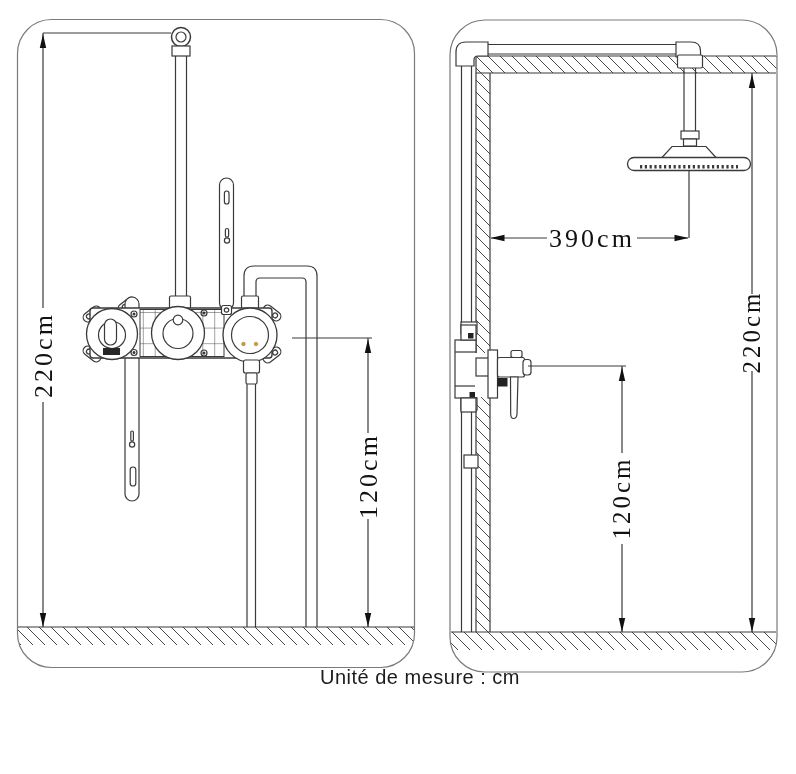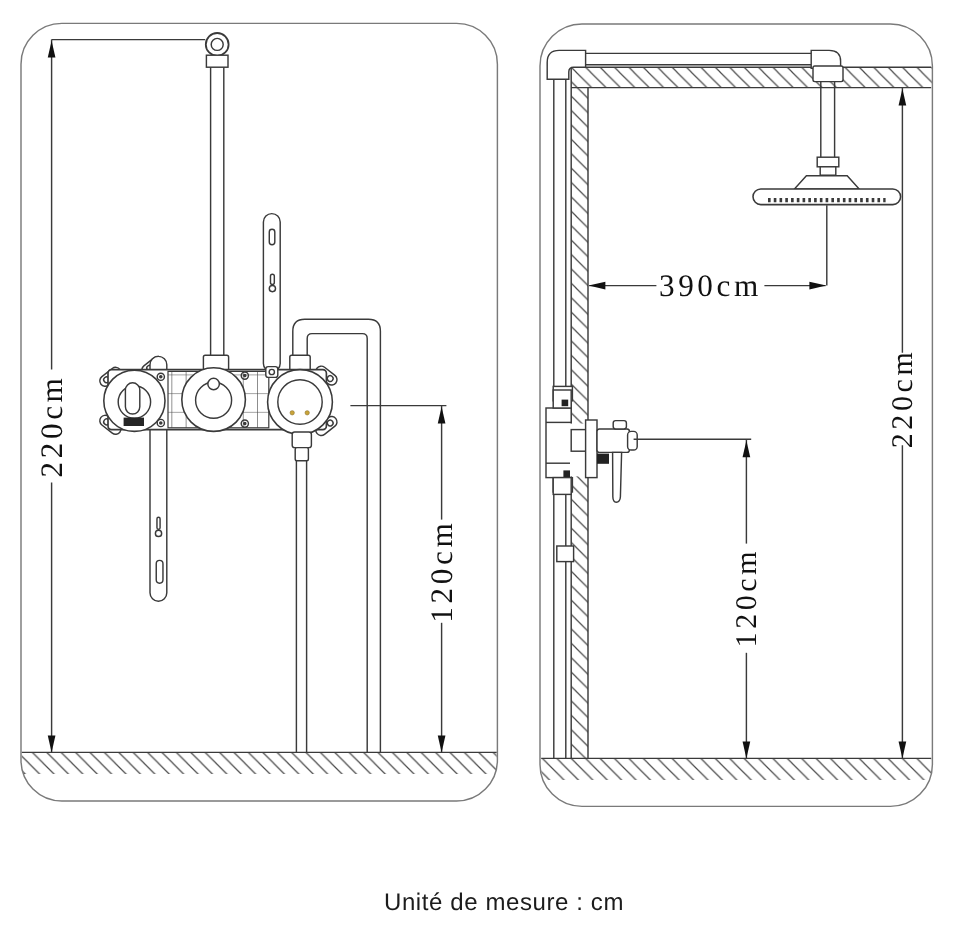--- a/index.html
+++ b/index.html
@@ -1,18 +1,18 @@
 <!DOCTYPE html>
 <html><head>
 <meta charset="utf-8">
 <style>
   html,body{margin:0;padding:0;background:#ffffff;}
   .stage{position:relative;width:796px;height:774px;background:#ffffff;overflow:hidden;
          font-family:"Liberation Sans",sans-serif;}
-  .caption{position:absolute;left:420px;top:741px;transform:translateX(-50%);
+  .caption{position:absolute;left:420px;top:666px;transform:translateX(-50%);
            font-size:20px;color:#1c1c1c;letter-spacing:0.5px;white-space:nowrap;}
   svg text{font-family:"Liberation Serif",serif;fill:#111111;}
 </style>
 </head>
 <body>
 
 <div class="stage">
 
 <svg width="796" height="774" viewBox="0 0 796 774">
   <defs>

